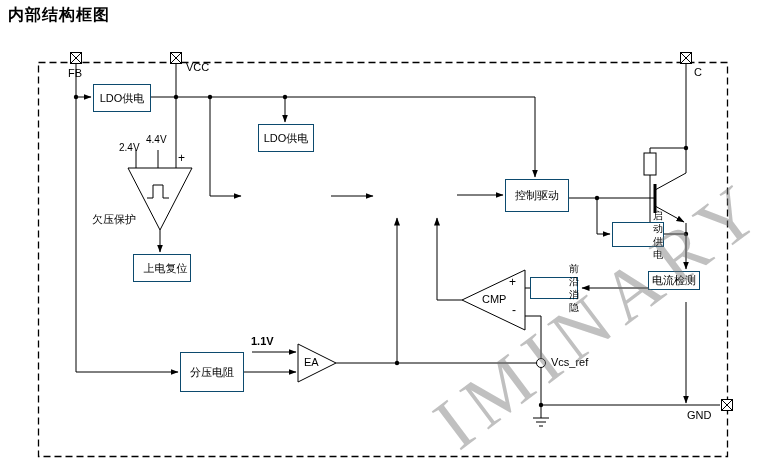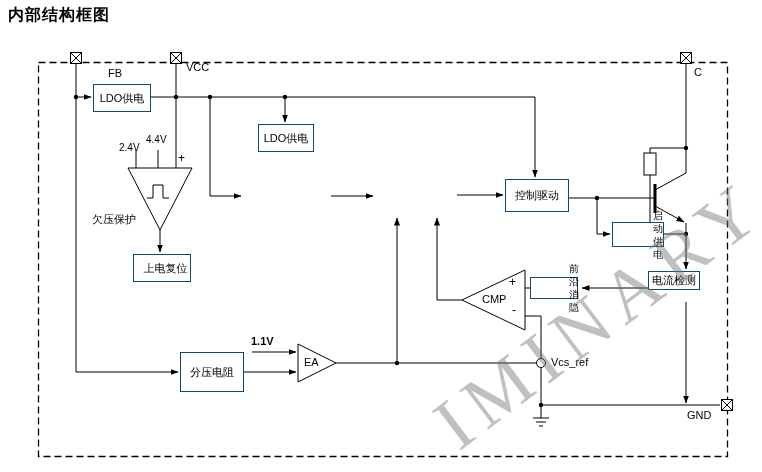--- a/index.html
+++ b/index.html
@@ -148,21 +148,21 @@
   <div class="blk" style="left:648px;top:271px;width:52px;height:19px;">
     <div>电流检测</div>
   </div>
   <div class="blk" style="left:133px;top:254px;width:58px;height:28px;padding-left:7px;">
     <div>上电复位</div>
   </div>
   <div class="blk" style="left:180px;top:352px;width:64px;height:40px;">
     <div>分压电阻</div>
   </div>
 
-  <div class="lbl" style="left:68px;top:67px;margin-left:40px;">FB</div>
+  <div class="lbl" style="left:68px;top:67px;">FB</div>
   <div class="lbl" style="left:186px;top:61px;">VCC</div>
   <div class="lbl" style="left:694px;top:66px;">C</div>
   <div class="lbl" style="left:687px;top:409px;">GND</div>
 
   <div class="lbl sm" style="left:119px;top:142px;">2.4V</div>
   <div class="lbl sm" style="left:146px;top:134px;">4.4V</div>
   <div class="lbl sign" style="left:178px;top:151px;">+</div>
   <div class="lbl" style="left:92px;top:212px;">欠压保护</div>
   <div class="lbl sign" style="left:509px;top:275px;">+</div>
   <div class="lbl sign" style="left:512px;top:303px;">-</div>

